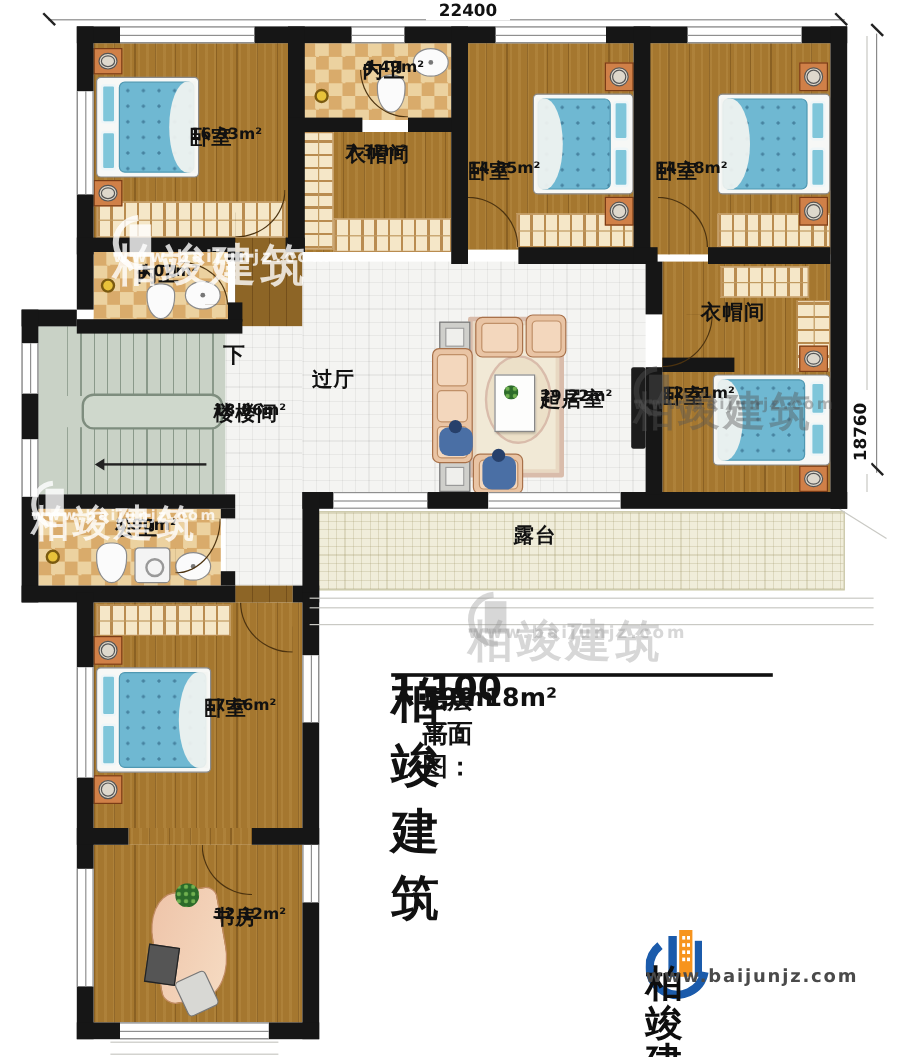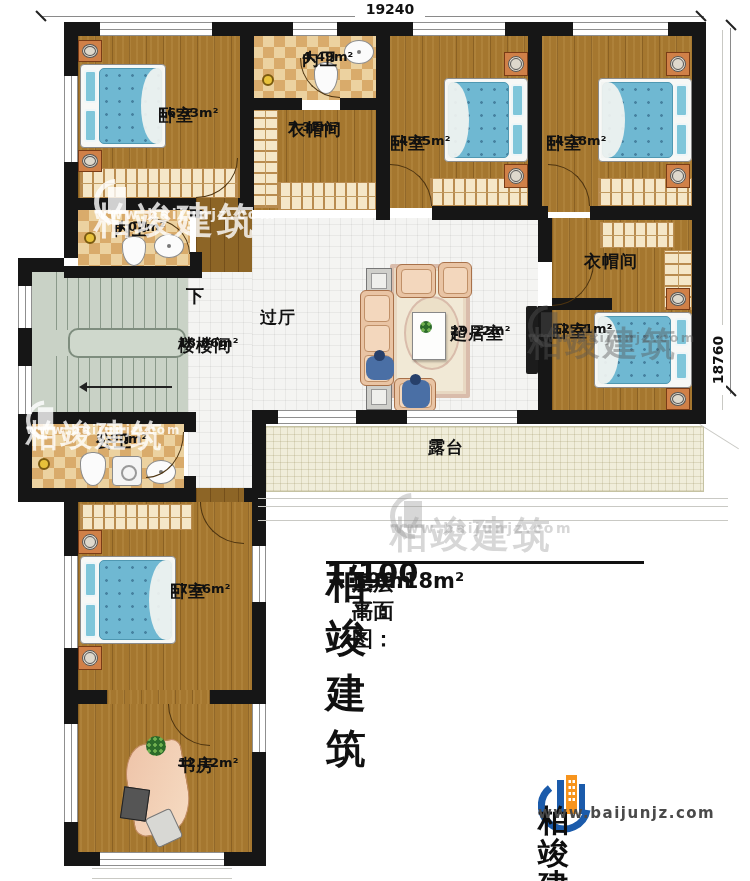--- a/index.html
+++ b/index.html
@@ -354,21 +354,21 @@
   <div class="thin" style="left:258px;top:506px;width:470px;height:1px"></div>
   <div class="thin" style="left:258px;top:520px;width:470px;height:1px"></div>
   <div class="thin" style="left:722px;top:30px;width:1px;height:380px"></div>
   <div class="thin" style="left:700px;top:424px;width:46px;height:1px;transform:rotate(32deg);transform-origin:left top"></div>
   <div class="thin" style="left:92px;top:868px;width:140px;height:1px"></div>
   <div class="thin" style="left:92px;top:878px;width:140px;height:1px"></div>
 
   <div class="dimline" style="left:40px;top:16px;width:664px;height:1px"></div>
   <div class="tick" style="left:34px;top:15px"></div>
   <div class="tick" style="left:694px;top:15px"></div>
-  <div class="dimtext" style="left:355px;top:1px;width:70px;height:16px">19240</div>
+  <div class="dimtext" style="left:355px;top:1px;width:70px;height:16px">22400</div>
   <div class="dimline" style="left:730px;top:28px;width:1px;height:366px"></div>
   <div class="tick" style="left:724px;top:24px"></div>
   <div class="tick" style="left:724px;top:390px"></div>
   <div class="dimtext" style="left:683px;top:352px;width:70px;height:16px;transform:rotate(-90deg)">18760</div>
 
   <div class="wm wm-white" style="left:94px;top:202px">
     <div class="wlogo">
         <div class="sw"></div>
         <div class="bld"></div>
       </div>

